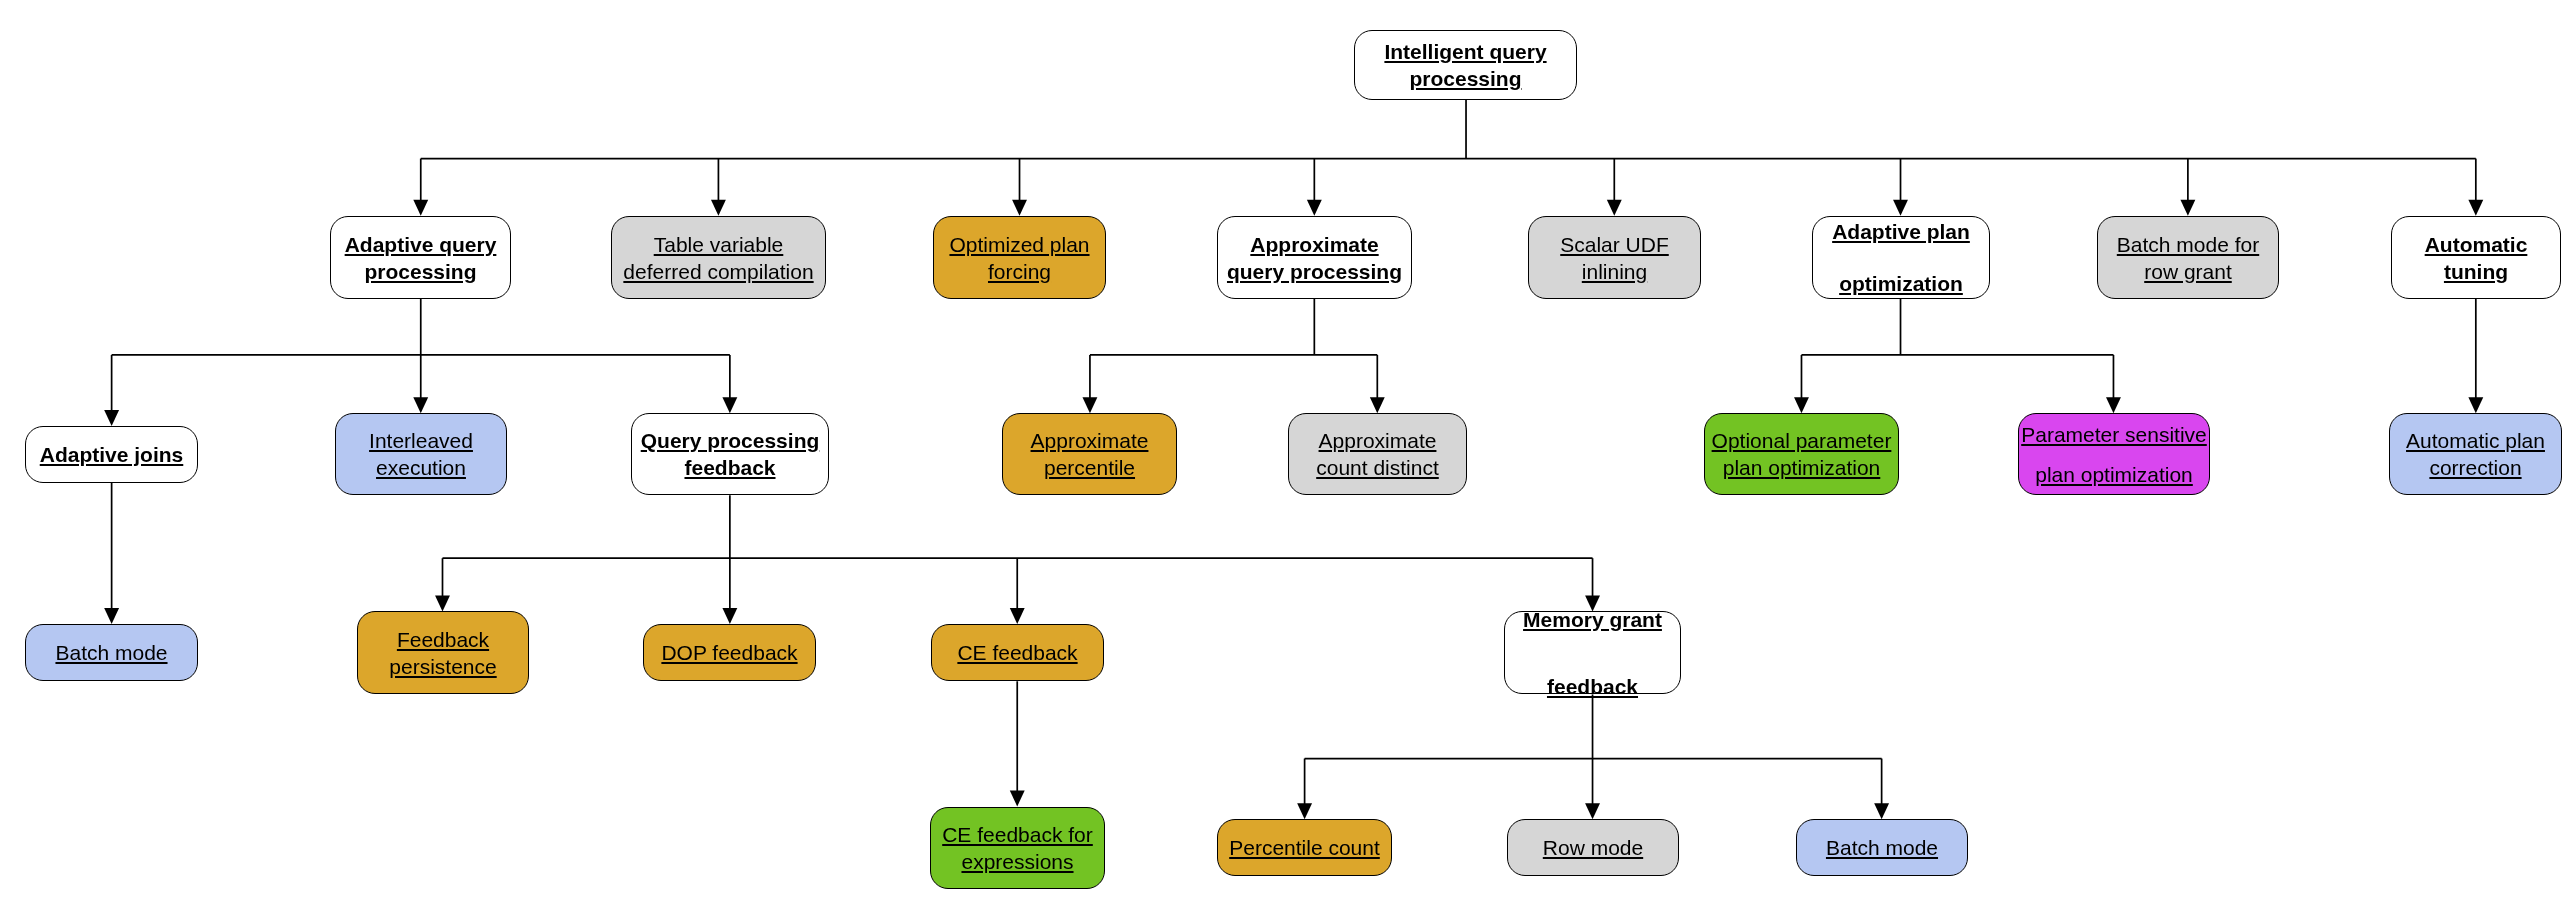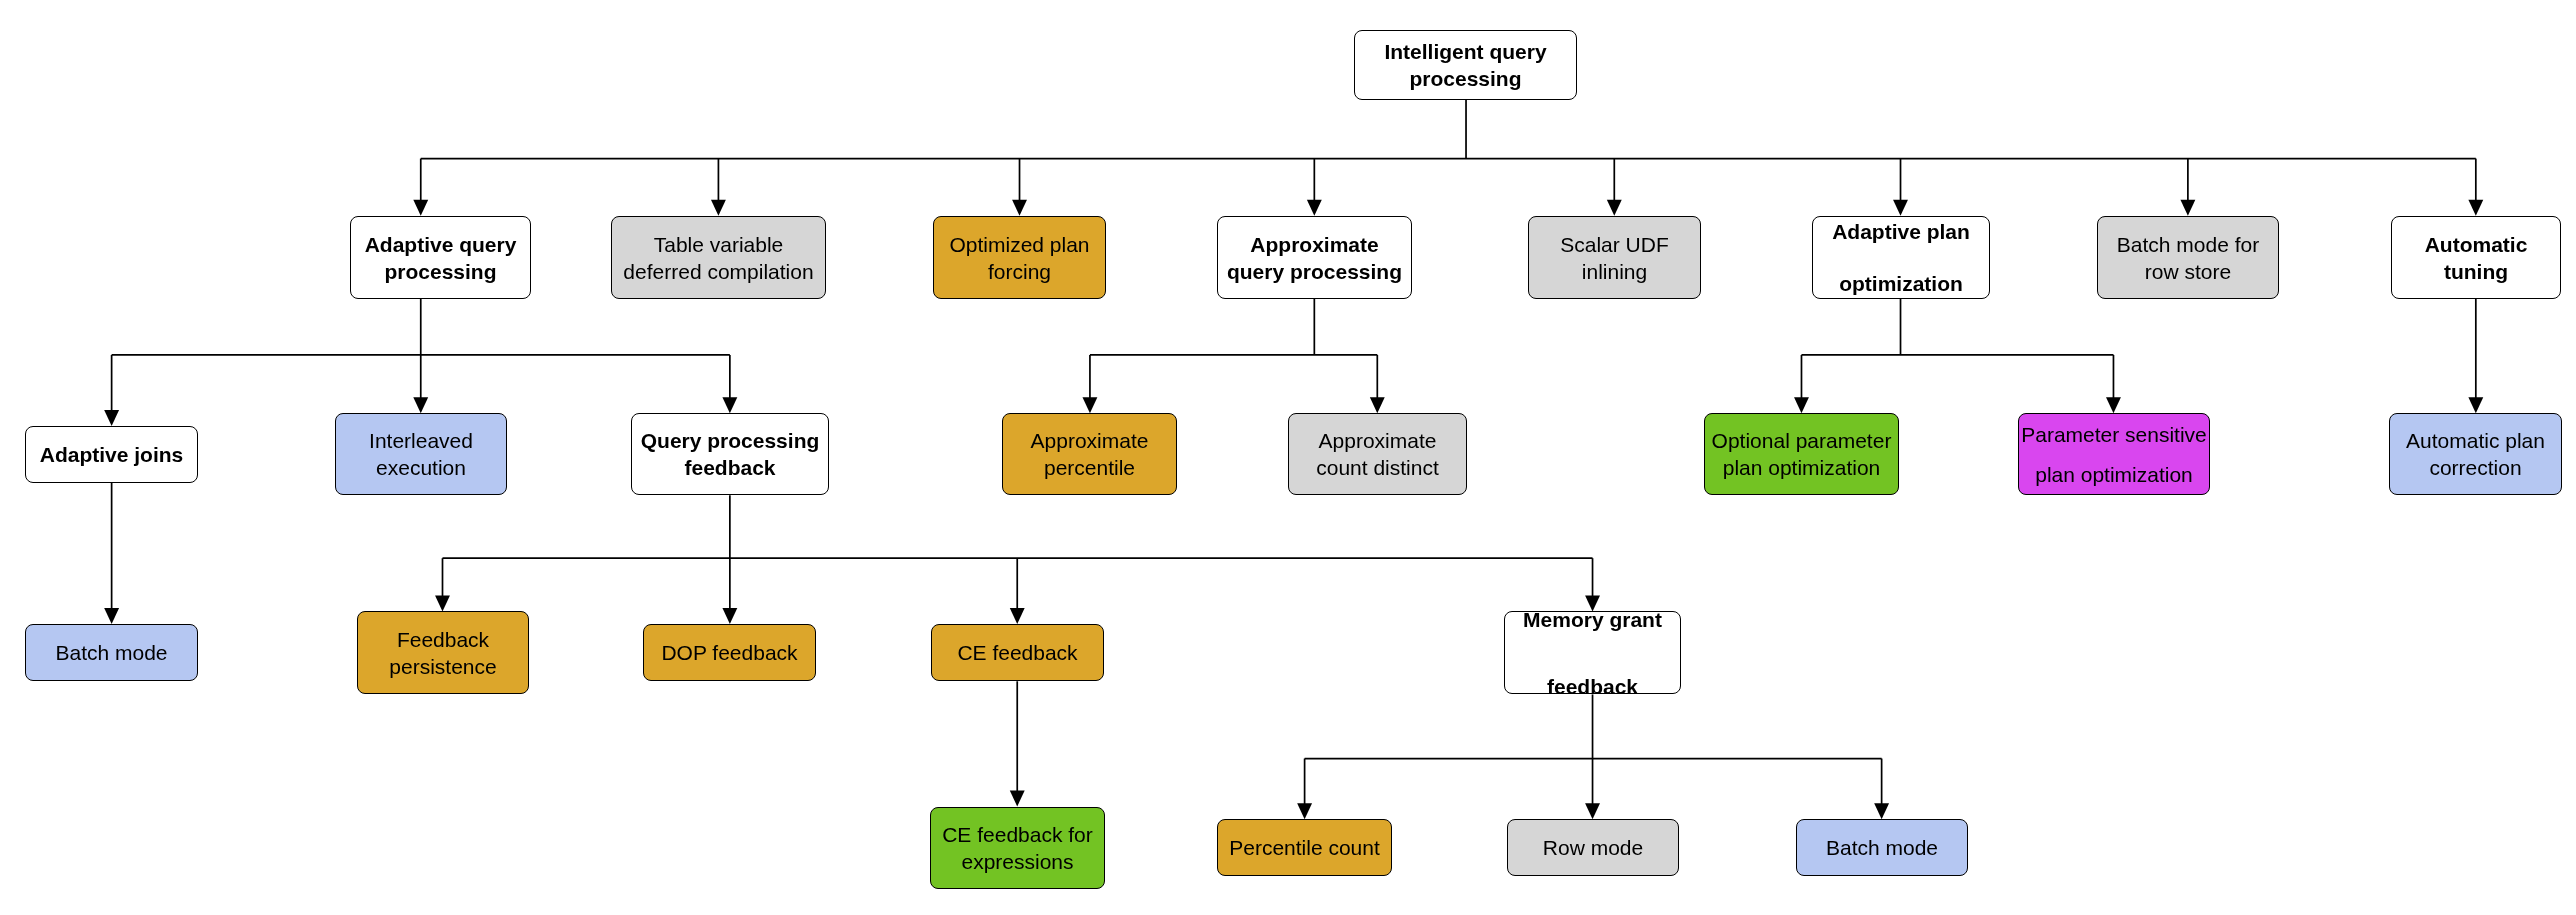--- a/index.html
+++ b/index.html
@@ -21,30 +21,31 @@
   }
   #edges {
     position: absolute;
     left: 0; top: 0;
     width: 2576px; height: 916px;
   }
   .node {
     position: absolute;
     box-sizing: border-box;
     border: 1.7px solid #000000;
-    border-radius: 8px;
+    border-radius: 18px;
     display: flex;
     flex-direction: column;
     align-items: center;
     justify-content: center;
     text-align: center;
     font-size: 21px;
     line-height: 27px;
     color: #000000;
     background: #ffffff;
+    text-decoration: underline;
   }
   .node.parent {
     font-weight: bold;
   }
 </style>
 </head>
 <body>
 
 <div class="canvas">
   <svg id="edges" viewBox="0 0 4500 1600">
@@ -109,21 +110,21 @@
       <line x1="2782" y1="1325" x2="2782" y2="1425" stroke="#000000" stroke-width="3"></line>
       <polygon points="2769,1403 2795,1403 2782,1431" fill="#000000"></polygon>
       <line x1="3287" y1="1325" x2="3287" y2="1425" stroke="#000000" stroke-width="3"></line>
       <polygon points="3274,1403 3300,1403 3287,1431" fill="#000000"></polygon>
     </svg>
   <div id="nodes">
       <div class="node parent" style="left: 1354px; top: 30px; width: 223px; height: 70px; background: rgb(255, 255, 255);">
         <div>Intelligent query</div>
         <div>processing</div>
       </div>
-      <div class="node parent" style="left: 330px; top: 216px; width: 181px; height: 83px; background: rgb(255, 255, 255); margin-left: 20px;">
+      <div class="node parent" style="left: 330px; top: 216px; width: 181px; height: 83px; background: rgb(255, 255, 255);">
         <div>Adaptive query</div>
         <div>processing</div>
       </div>
       <div class="node" style="left: 611px; top: 216px; width: 215px; height: 83px; background: rgb(214, 214, 214);">
         <div>Table variable</div>
         <div>deferred compilation</div>
       </div>
       <div class="node" style="left: 933px; top: 216px; width: 173px; height: 83px; background: rgb(220, 166, 43);">
         <div>Optimized plan</div>
         <div>forcing</div>
@@ -135,21 +136,21 @@
       <div class="node" style="left: 1528px; top: 216px; width: 173px; height: 83px; background: rgb(214, 214, 214);">
         <div>Scalar UDF</div>
         <div>inlining</div>
       </div>
       <div class="node parent" style="left: 1812px; top: 216px; width: 178px; height: 83px; background: rgb(255, 255, 255); gap: 25px;">
         <div>Adaptive plan</div>
         <div>optimization</div>
       </div>
       <div class="node" style="left: 2097px; top: 216px; width: 182px; height: 83px; background: rgb(214, 214, 214);">
         <div>Batch mode for</div>
-        <div>row store</div>
+        <div>row grant</div>
       </div>
       <div class="node parent" style="left: 2391px; top: 216px; width: 170px; height: 83px; background: rgb(255, 255, 255);">
         <div>Automatic</div>
         <div>tuning</div>
       </div>
       <div class="node parent" style="left: 25px; top: 426px; width: 173px; height: 57px; background: rgb(255, 255, 255);">
         <div>Adaptive joins</div>
       </div>
       <div class="node" style="left: 335px; top: 413px; width: 172px; height: 82px; background: rgb(181, 199, 242);">
         <div>Interleaved</div>

